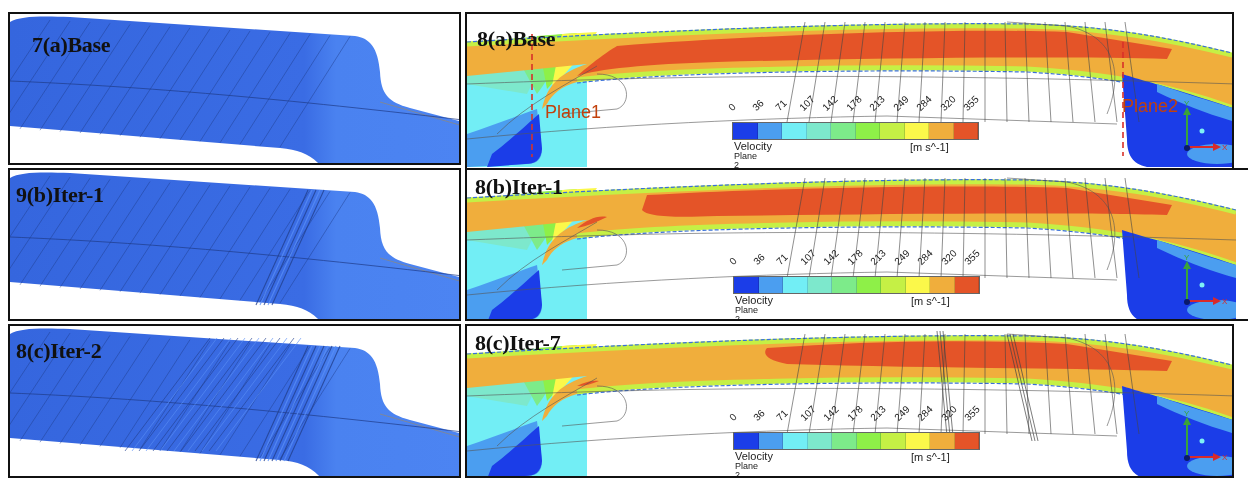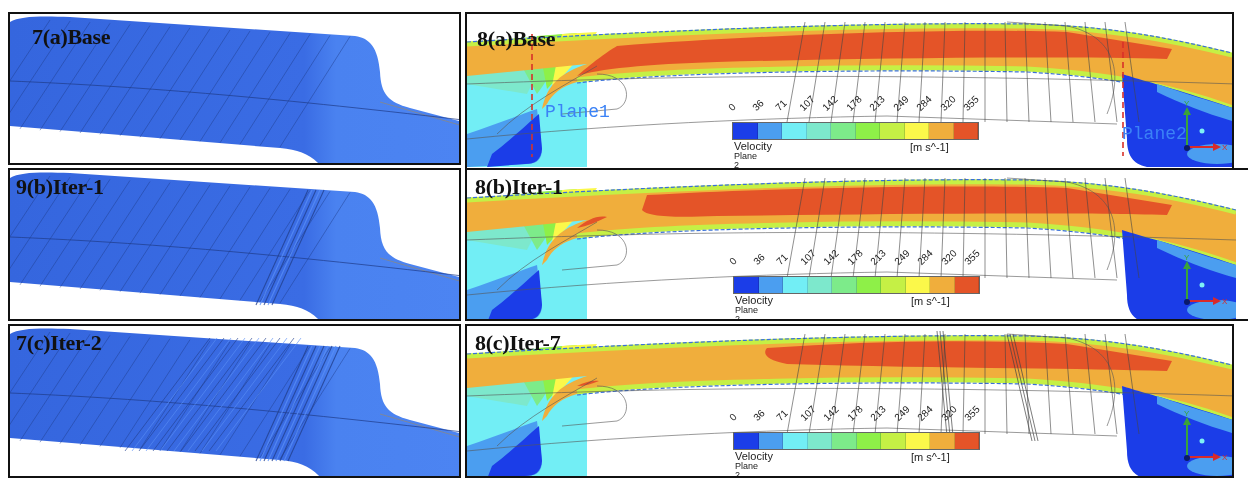--- a/index.html
+++ b/index.html
@@ -1,29 +1,29 @@
 <!DOCTYPE html>
 <html><head>
 <meta charset="utf-8">
 <style>
   html,body{margin:0;padding:0;background:#ffffff;}
   body{width:1248px;height:494px;position:relative;overflow:hidden;font-family:"Liberation Sans",sans-serif;}
   .panel{position:absolute;box-sizing:border-box;border:2px solid #111;background:#fff;overflow:hidden;}
   .panel svg{position:absolute;left:0;top:0;}
   .plabel{position:absolute;left:8px;top:4px;font-family:"Liberation Serif",serif;font-weight:bold;font-size:22px;color:#111;letter-spacing:-0.3px;white-space:nowrap;z-index:5;}
-  .lp .plabel{left:6px;}
+  .lp .plabel{left:6px;margin-top:8px;}
   .cbar{position:absolute;z-index:6;}
   .cb-ticks{position:absolute;left:0;top:0;width:250px;height:26px;}
   .cb-tick{position:absolute;top:6px;font-size:10px;color:#222;transform:rotate(-45deg);transform-origin:left bottom;white-space:nowrap;}
   .cb-swatches{position:absolute;left:0;top:26px;display:flex;border:1px solid #666;height:16px;}
   .cb-sw{width:23.5px;height:16px;border-right:1px solid rgba(0,0,0,0.15);}
   .cb-title{position:absolute;left:2px;top:45px;font-size:11px;color:#222;line-height:11px;}
   .cb-sub{position:absolute;left:2px;top:56px;font-size:9px;color:#222;line-height:9px;}
   .cb-unit{position:absolute;left:178px;top:45px;font-size:11px;color:#222;white-space:nowrap;}
-  .plane-lbl{position:absolute;font-family:Liberation Mono, monospace;font-size:18px;color:#3b82f6;z-index:6;white-space:nowrap;}
+  .plane-lbl{position:absolute;font-family:Liberation Sans, sans-serif;font-size:18px;color:#c2410c;z-index:6;white-space:nowrap;}
   .axes{position:absolute;z-index:6;}
 </style>
 </head>
 <body>
 
 <div class="panel lp" style="left:8px;top:12px;width:453px;height:153px;">
   <svg width="453" height="153">
       <defs>
         <linearGradient id="lg7a" x1="0" y1="0" x2="1" y2="0">
           <stop offset="0" stop-color="#3566de"></stop>
@@ -137,21 +137,21 @@
       <line x1="235" y1="12" x2="150" y2="125" stroke="#5a8ff5" stroke-width="0.9" opacity="0.7"></line>
       <line x1="242" y1="12" x2="157" y2="125" stroke="#22408f" stroke-width="0.9" opacity="0.7"></line>
       <line x1="249" y1="12" x2="164" y2="125" stroke="#5a8ff5" stroke-width="0.9" opacity="0.7"></line>
       <line x1="256" y1="12" x2="171" y2="125" stroke="#22408f" stroke-width="0.9" opacity="0.7"></line>
       <line x1="263" y1="12" x2="178" y2="125" stroke="#5a8ff5" stroke-width="0.9" opacity="0.7"></line>
       <line x1="270" y1="12" x2="185" y2="125" stroke="#22408f" stroke-width="0.9" opacity="0.7"></line>
       <line x1="277" y1="12" x2="192" y2="125" stroke="#5a8ff5" stroke-width="0.9" opacity="0.7"></line>
       <line x1="284" y1="12" x2="199" y2="125" stroke="#22408f" stroke-width="0.9" opacity="0.7"></line>
       <line x1="291" y1="12" x2="206" y2="125" stroke="#5a8ff5" stroke-width="0.9" opacity="0.7"></line>
     </svg>
-  <div class="plabel">7(c)Iter-2</div>
+  <div class="plabel">8(c)Iter-2</div>
 </div>
 
 <div class="panel rp" style="left:465px;top:12px;width:769px;height:175px;">
   <svg width="769" height="153">
       <path d="M0,30 L120,20 L120,153 L0,153 Z" fill="#72eef5"></path>
       <path d="M0,30 L90,22 C80,40 70,60 60,80 L0,70 Z" fill="#7de8cc"></path>
       <path d="M40,25 L100,20 C95,40 85,60 70,80 Z" fill="#7deb8a"></path>
       <path d="M70,22 L110,19 C105,40 95,60 80,75 Z" fill="#8ef048"></path>
       <path d="M95,20 L130,18 C118,35 105,55 85,72 Z" fill="#fbf84a"></path>
       <path d="M0,120 C30,110 55,100 70,95 L75,135 C75,145 70,150 60,150 L0,153 Z" fill="#4b9ef0"></path>
@@ -185,21 +185,21 @@
       <line x1="578" y1="8" x2="584" y2="108" stroke="#444" stroke-width="0.6"></line>
       <line x1="598" y1="8" x2="606" y2="108" stroke="#444" stroke-width="0.6"></line>
       <line x1="618" y1="8" x2="628" y2="108" stroke="#444" stroke-width="0.6"></line>
       <line x1="638" y1="8" x2="650" y2="108" stroke="#444" stroke-width="0.6"></line>
       <line x1="658" y1="8" x2="672" y2="108" stroke="#444" stroke-width="0.6"></line>
       <line x1="65" y1="20" x2="65" y2="143" stroke="#d8312a" stroke-width="1.6" stroke-dasharray="6,4"></line>
       <line x1="656" y1="28" x2="656" y2="142" stroke="#d8312a" stroke-width="1.6" stroke-dasharray="6,4"></line>
     </svg>
   <div class="plabel" style="left:10px;top:12px;">8(a)Base</div>
   <div class="plane-lbl" style="left:78px;top:88px;">Plane1</div>
-  <div class="plane-lbl" style="left:655px;top:82px;margin-top:28px;">Plane2</div>
+  <div class="plane-lbl" style="left:655px;top:82px;">Plane2</div>
   <div class="cbar" style="left:265px;top:82px;">
       <div class="cb-ticks">
         <span class="cb-tick" style="left: 2px;">0</span>
         <span class="cb-tick" style="left: 25.5px;">36</span>
         <span class="cb-tick" style="left: 49px;">71</span>
         <span class="cb-tick" style="left: 72.5px;">107</span>
         <span class="cb-tick" style="left: 96px;">142</span>
         <span class="cb-tick" style="left: 119.5px;">178</span>
         <span class="cb-tick" style="left: 143px;">213</span>
         <span class="cb-tick" style="left: 166.5px;">249</span>

